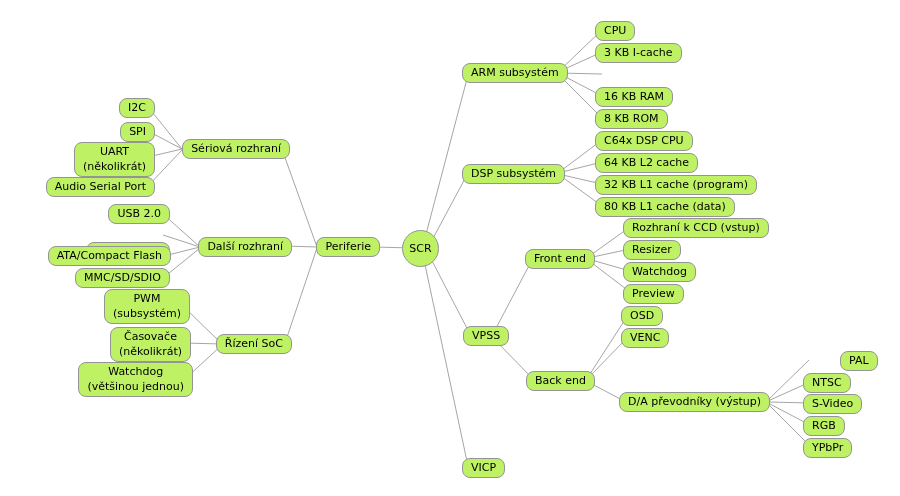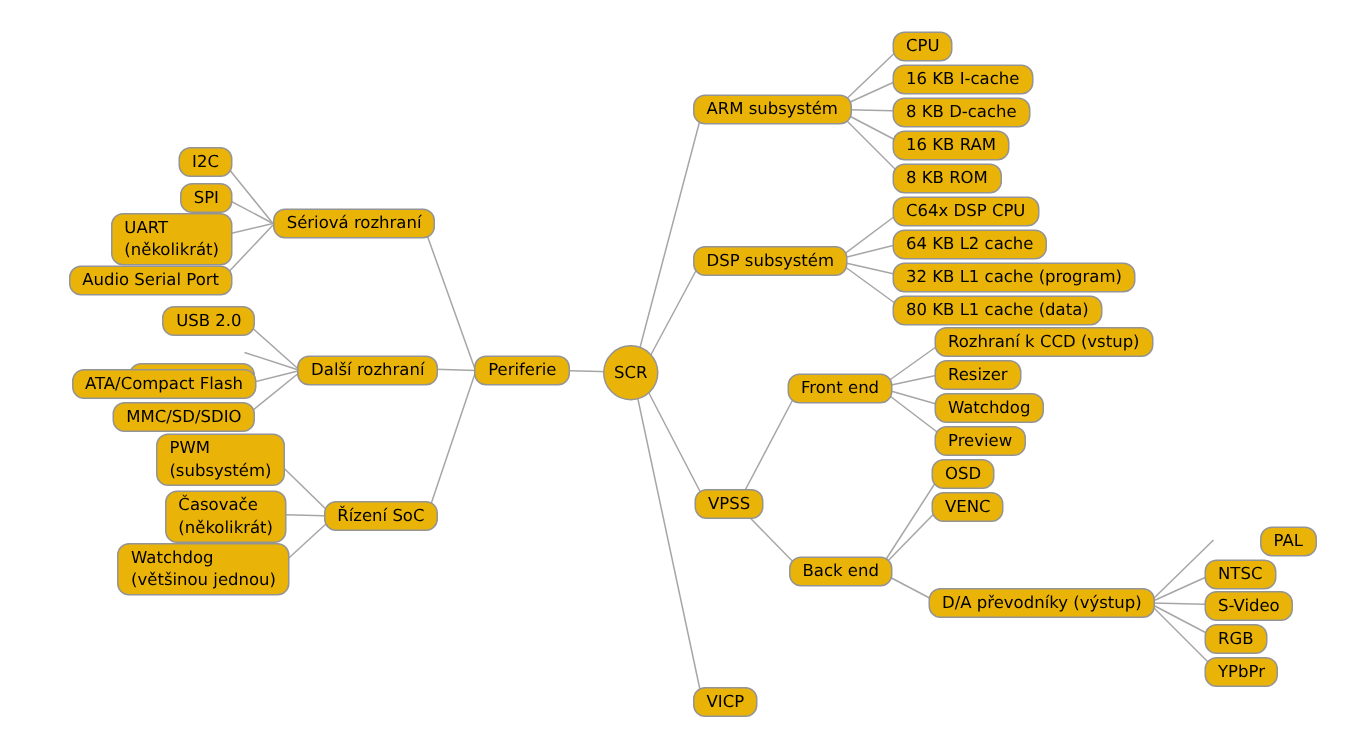--- a/index.html
+++ b/index.html
@@ -1,22 +1,22 @@
 <!DOCTYPE html>
 <html><head>
 <meta charset="utf-8">
 <style>
   html,body{margin:0;padding:0;background:#fff;}
   #canvas{position:relative;width:900px;height:496px;background:#fff;overflow:hidden;
           font-family:"DejaVu Sans",sans-serif;}
   #wires{position:absolute;left:0;top:0;width:900px;height:496px;z-index:1;}
-  .n{position:absolute;z-index:2;background:#eab308;border:1px solid #949494;border-radius:8px;
+  .n{position:absolute;z-index:2;background:#bef264;border:1px solid #949494;border-radius:8px;
      padding:1px 8px 2px;font-size:11px;line-height:15px;color:#000;white-space:pre;
      text-align:center;box-sizing:border-box;}
-  .ml{text-align:left;}
+  .ml{text-align:center;}
   .root{width:37px;height:37px;border-radius:50%;display:flex;align-items:center;
         justify-content:center;padding:0;}
 </style>
 </head>
 <body>
 
 <div id="canvas">
 
   <svg id="wires" width="900" height="496" viewBox="0 0 900 496" xmlns="http://www.w3.org/2000/svg">
     <g stroke="#a6a6a6" stroke-width="1" fill="none">
@@ -84,22 +84,21 @@
   <div class="n" style="right:608px;top:334px">Řízení SoC</div>
   <div class="n ml" style="right:710px;top:289px">PWM
 (subsystém)</div>
   <div class="n ml" style="right:709px;top:327px">Časovače
 (několikrát)</div>
   <div class="n ml" style="right:707px;top:362px">Watchdog
 (většinou jednou)</div>
 
   <div class="n" style="left:462px;top:63px">ARM subsystém</div>
   <div class="n" style="left:595px;top:21px">CPU</div>
-  <div class="n" style="left:595px;top:43px">16 KB I-cache</div>
-  <div class="n" style="left:595px;top:65px">8 KB D-cache</div>
+  <div class="n" style="left:595px;top:43px">3 KB I-cache</div>
   <div class="n" style="left:595px;top:87px">16 KB RAM</div>
   <div class="n" style="left:595px;top:109px">8 KB ROM</div>
 
   <div class="n" style="left:462px;top:164px">DSP subsystém</div>
   <div class="n" style="left:595px;top:131px">C64x DSP CPU</div>
   <div class="n" style="left:595px;top:153px">64 KB L2 cache</div>
   <div class="n" style="left:595px;top:175px">32 KB L1 cache (program)</div>
   <div class="n" style="left:595px;top:197px">80 KB L1 cache (data)</div>
 
   <div class="n" style="left:463px;top:326px">VPSS</div>

